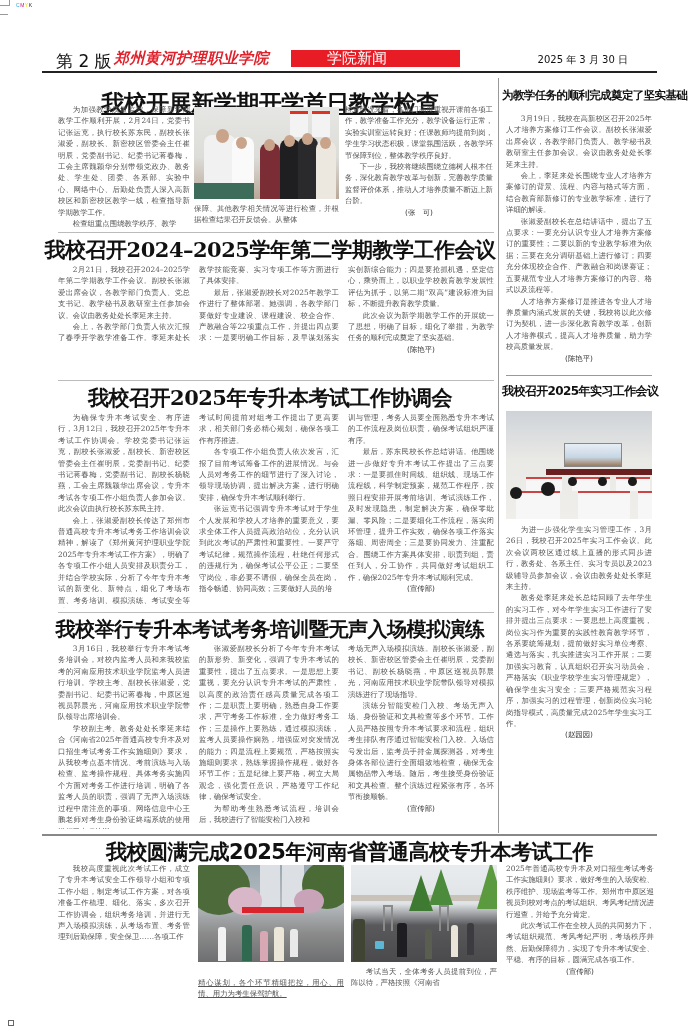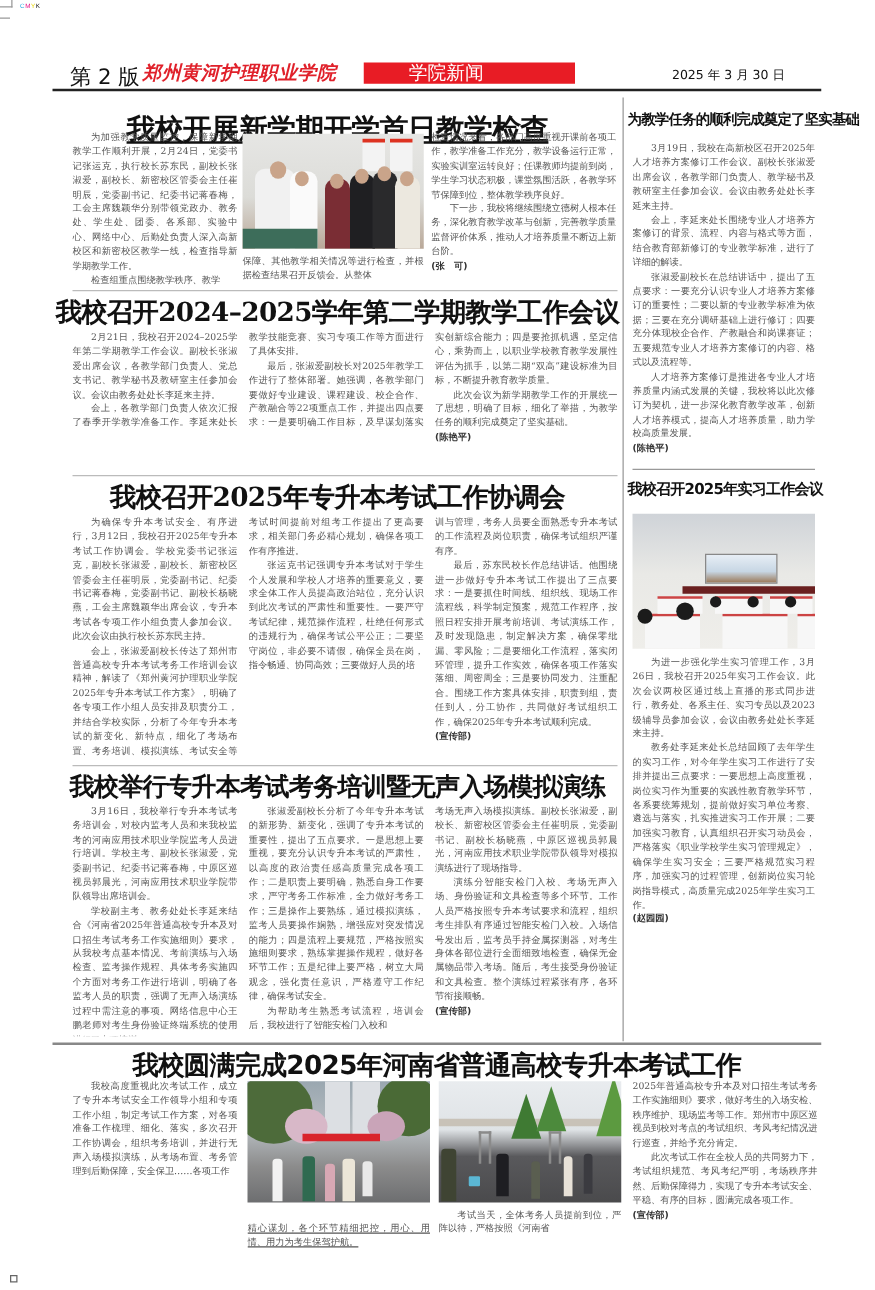--- a/index.html
+++ b/index.html
@@ -17,21 +17,21 @@
   .date { position: absolute; right: 30px; top: 7px; font: 10px "DejaVu Sans", sans-serif; color: #111; }
   .header-rule { position: absolute; left: 42px; top: 71px; width: 615px; height: 2px; background: #222; }
 
   .headline { position: absolute; font-weight: bold; color: #111; white-space: nowrap; text-align: center; font-family: "DejaVu Serif", serif; letter-spacing: -0.5px; }
   .side-headline { position: absolute; font-family: "DejaVu Sans", sans-serif; font-weight: bold; color: #111; white-space: nowrap; text-align: center; font-size: 11.5px; letter-spacing: -0.6px; }
   .rule { position: absolute; height: 1px; background: #bbb; }
   .vrule { position: absolute; width: 1px; background: #999; }
 
   .col { position: absolute; font-size: 7.4px; line-height: 11.4px; color: #555; text-align: justify; overflow: hidden; }
   .col p { text-indent: 2em; }
-  .byline { display: block; text-align: left; font-weight: bold; color: #333; font-family: "DejaVu Sans", sans-serif; font-size: 7.4px; text-indent: 0; }
+  .byline { display: block; text-align: center; font-weight: normal; color: #333; font-family: "DejaVu Sans", sans-serif; font-size: 7.4px; text-indent: 0; }
 
   .photo { position: absolute; overflow: hidden; }
   .photo-inspection { background: linear-gradient(180deg, #e6e6e4 0%, #dcdcd8 55%, #b9a898 100%); }
   .photo-inspection .poster { position: absolute; top: 4px; width: 18px; height: 26px; background: #f3f3f3; border-top: 3px solid #d32; }
   .photo-inspection .person { position: absolute; bottom: 0; border-radius: 8px 8px 0 0; }
   .photo-inspection .head { position: absolute; border-radius: 50%; background: #c9a48a; }
   .photo-inspection .table { position: absolute; left: 0; bottom: 0; width: 100%; height: 22px; background: #b8a893; }
 
   .photo-meeting { background: linear-gradient(180deg, #cfd3d8 0%, #e9e9e6 45%, #efeeea 100%); }
   .photo-meeting .screen { position: absolute; left: 58px; top: 32px; width: 58px; height: 24px; background: linear-gradient(180deg, #e7eef5 0%, #c7d6e4 60%, #9b7a5a 100%); border: 1px solid #888; }
@@ -121,20 +121,21 @@
 </div>
 <div class="rule" style="left:58px;top:380px;width:436px;"></div>
 
 <div class="headline" style="left:42px;top:384px;width:456px;font-size:21px;">我校召开2025年专升本考试工作协调会</div>
 <div class="col" style="left:58px;top:412px;width:132px;height:196px;">
   <p>为确保专升本考试安全、有序进行，3月12日，我校召开2025年专升本考试工作协调会。学校党委书记张运克，副校长张淑爱，副校长、新密校区管委会主任崔明辰，党委副书记、纪委书记蒋春梅，党委副书记、副校长杨晓燕，工会主席魏颖华出席会议，专升本考试各专项工作小组负责人参加会议。此次会议由执行校长苏东民主持。</p>
   <p>会上，张淑爱副校长传达了郑州市普通高校专升本考试考务工作培训会议精神，解读了《郑州黄河护理职业学院2025年专升本考试工作方案》，明确了各专项工作小组人员安排及职责分工，并结合学校实际，分析了今年专升本考试的新变化、新特点，细化了考场布置、考务培训、模拟演练、考试安全等重点工作。她强调，今年</p>
 </div>
 <div class="col" style="left:199px;top:412px;width:140px;height:196px;">
   <p style="text-indent:0">考试时间提前对组考工作提出了更高要求，相关部门务必精心规划，确保各项工作有序推进。</p>
+  <p>各专项工作小组负责人依次发言，汇报了目前考试筹备工作的进展情况。与会人员对考务工作的细节进行了深入讨论，领导现场协调，提出解决方案，进行明确安排，确保专升本考试顺利举行。</p>
   <p>张运克书记强调专升本考试对于学生个人发展和学校人才培养的重要意义，要求全体工作人员提高政治站位，充分认识到此次考试的严肃性和重要性。一要严守考试纪律，规范操作流程，杜绝任何形式的违规行为，确保考试公平公正；二要坚守岗位，非必要不请假，确保全员在岗，指令畅通、协同高效；三要做好人员的培</p>
 </div>
 <div class="col" style="left:348px;top:412px;width:146px;height:196px;">
   <p style="text-indent:0">训与管理，考务人员要全面熟悉专升本考试的工作流程及岗位职责，确保考试组织严谨有序。</p>
   <p>最后，苏东民校长作总结讲话。他围绕进一步做好专升本考试工作提出了三点要求：一是要抓住时间线、组织线、现场工作流程线，科学制定预案，规范工作程序，按照日程安排开展考前培训、考试演练工作，及时发现隐患，制定解决方案，确保零纰漏、零风险；二是要细化工作流程，落实闭环管理，提升工作实效，确保各项工作落实落细、周密周全；三是要协同发力、注重配合。围绕工作方案具体安排，职责到组，责任到人，分工协作，共同做好考试组织工作，确保2025年专升本考试顺利完成。</p>
   <span class="byline">(宣传部)</span>
 </div>
 <div class="rule" style="left:58px;top:612px;width:436px;"></div>
 
 <div class="headline" style="left:42px;top:616px;width:456px;font-size:20px;">我校举行专升本考试考务培训暨无声入场模拟演练</div>

